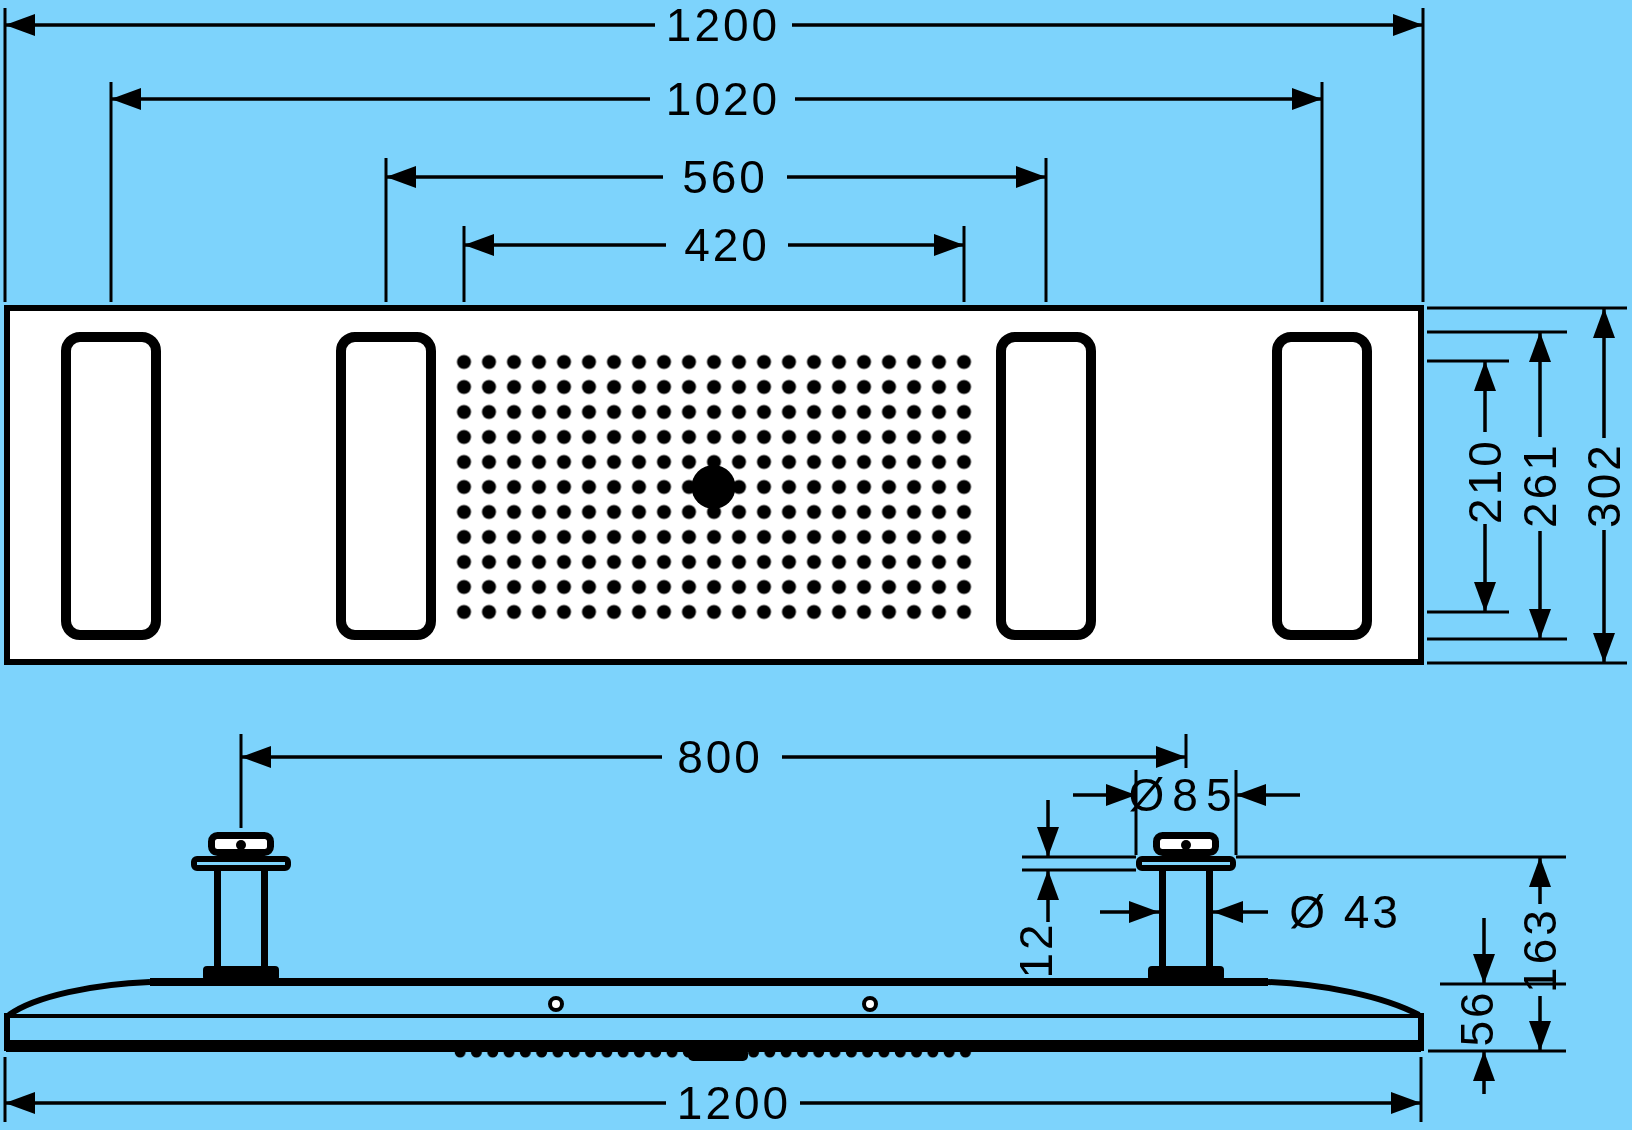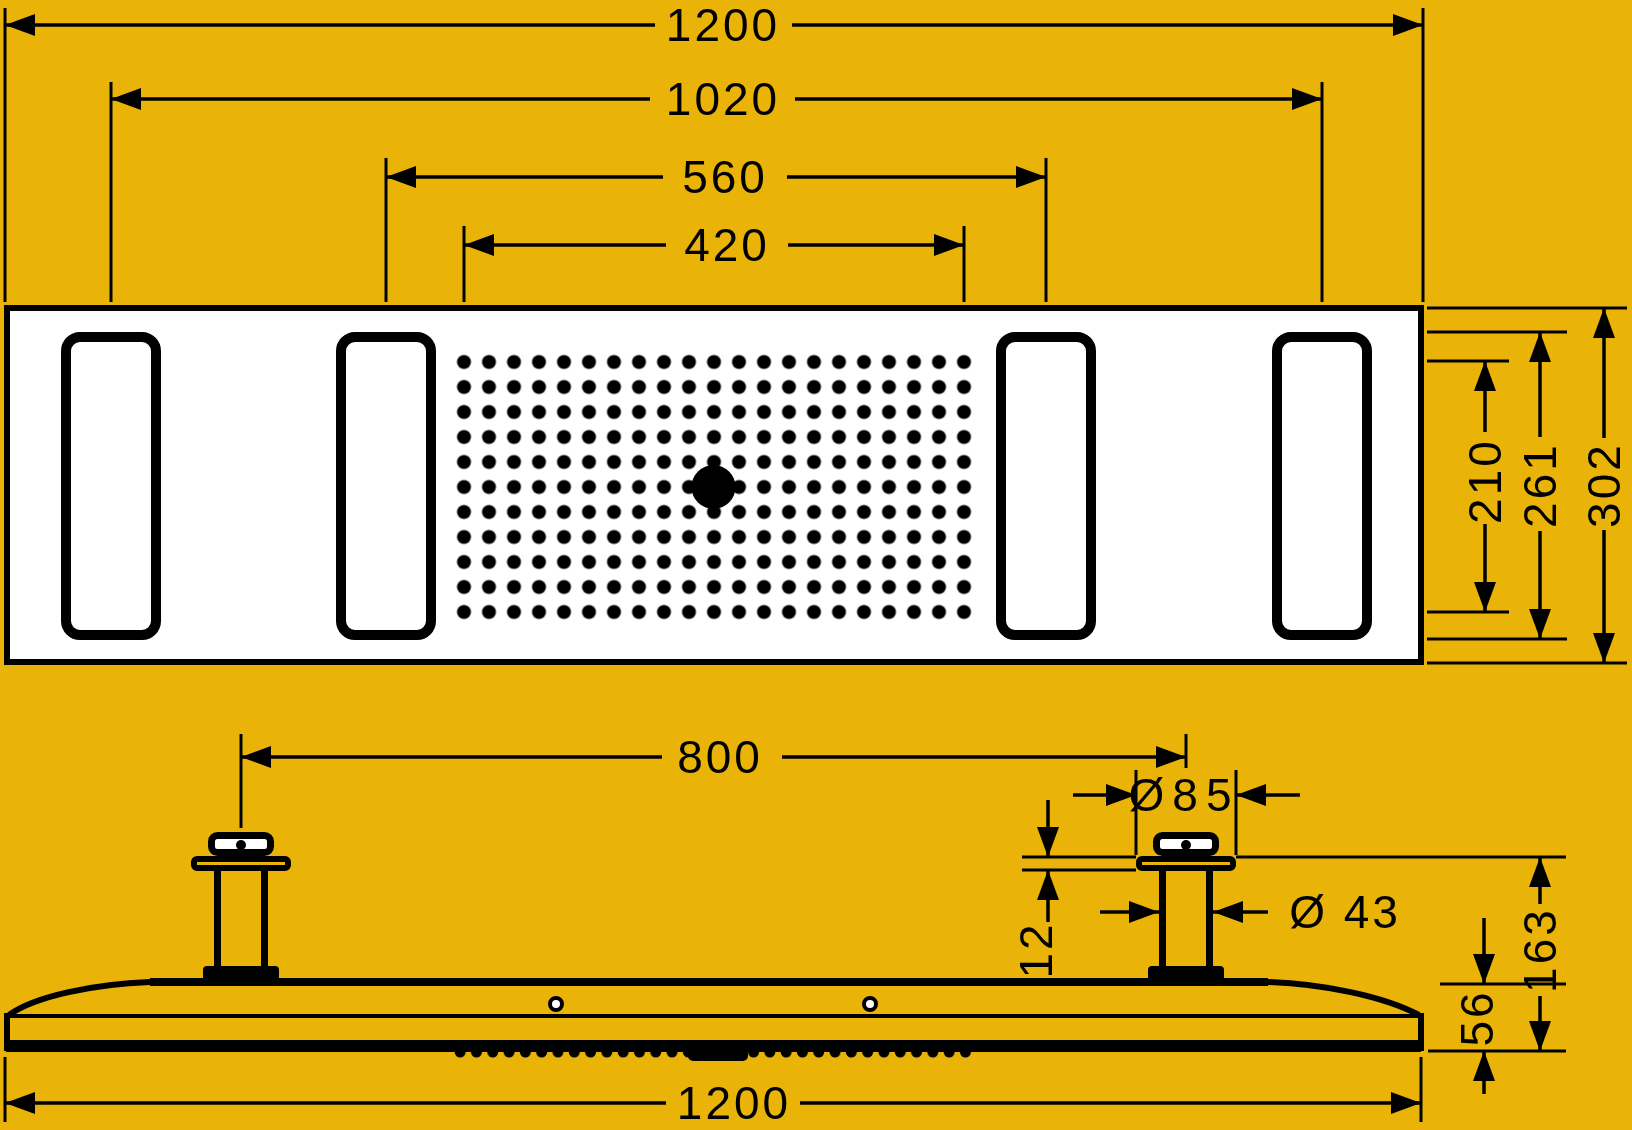--- a/index.html
+++ b/index.html
@@ -1,16 +1,16 @@
 <!DOCTYPE html>
 <html><head>
 <meta charset="utf-8">
 <style>
   html,body{margin:0;padding:0;background:#ffffff;}
-  .page{width:1632px;height:1130px;background:#eab308;position:relative;overflow:hidden;}
+  .page{width:1632px;height:1130px;background:#7dd3fc;position:relative;overflow:hidden;}
   svg{display:block;}
   
   .e{stroke:#000;stroke-width:3;fill:none;}            
   .d{stroke:#000;stroke-width:3.5;fill:none;}          
   .s4{stroke:#000;stroke-width:4;fill:none;}
   .s6{stroke:#000;stroke-width:6;fill:none;}
   .s7{stroke:#000;stroke-width:7;fill:#fff;}
   .s10{stroke:#000;stroke-width:10;fill:#fff;}
   .outline{stroke:#000;stroke-width:6;fill:#fff;}
   .blk{fill:#000;stroke:none;}

